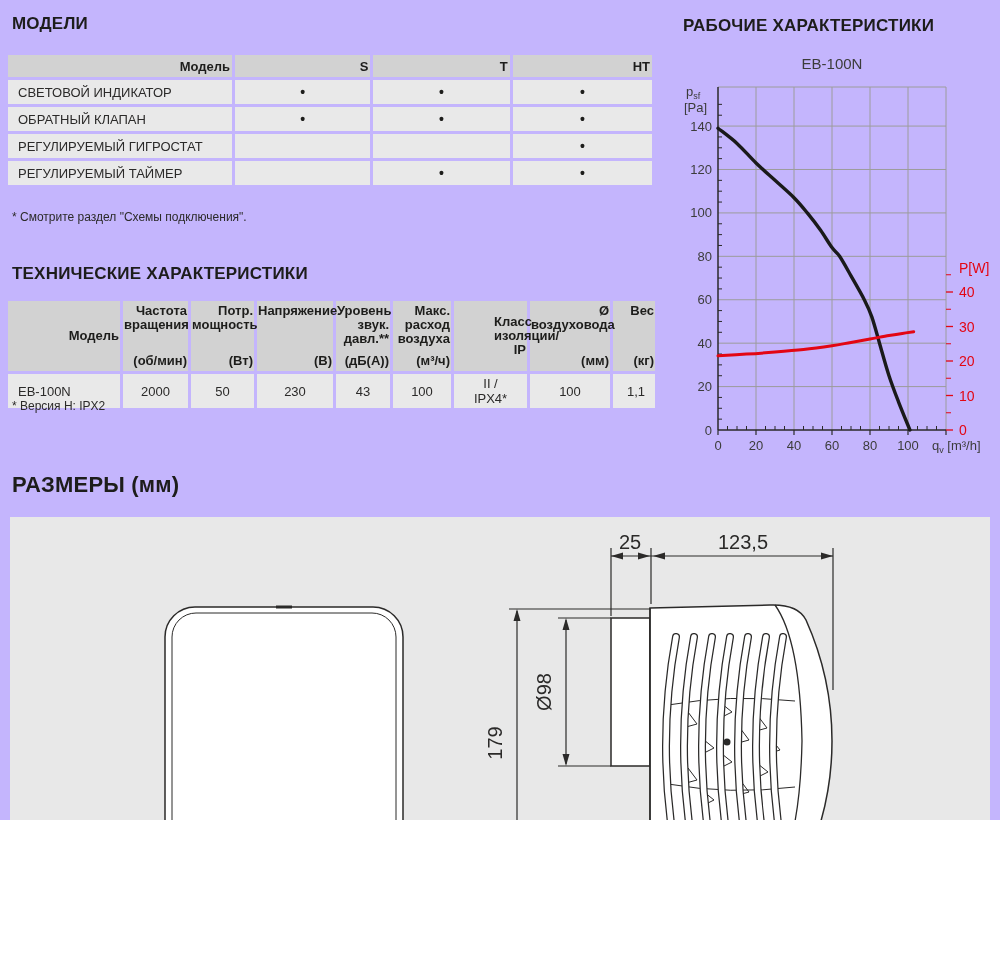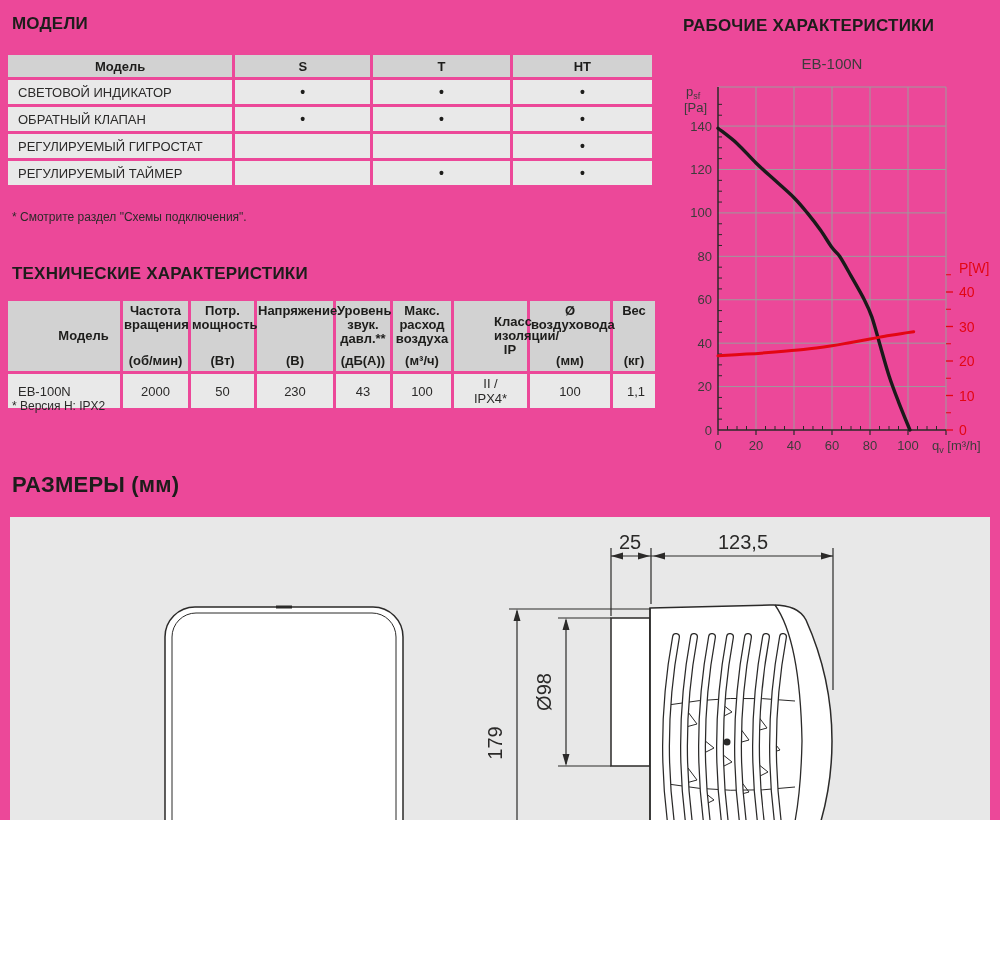--- a/index.html
+++ b/index.html
@@ -1,24 +1,24 @@
 <!DOCTYPE html>
 <html><head>
 <meta charset="utf-8">
 <style>
   html,body{margin:0;padding:0;background:#fff;}
-  .page{position:relative;width:1000px;height:820px;background:#ec4899;overflow:hidden;
+  .page{position:relative;width:1000px;height:820px;background:#c4b5fd;overflow:hidden;
         font-family:"Liberation Sans","DejaVu Sans",sans-serif;color:#2b2a29;}
   .abs{position:absolute;}
   h2.sec{margin:0;font-size:17px;font-weight:bold;color:#1d1d1b;letter-spacing:.2px;}
   h2.big{font-size:22px;}
   
   table.dt{border-collapse:separate;border-spacing:3px 3px;table-layout:fixed;}
   table.dt th{background:#d2d2d2;font-size:13px;font-weight:bold;color:#1d1d1b;
-              text-align:center;vertical-align:middle;padding:2px 2px;}
+              text-align:right;vertical-align:middle;padding:2px 2px;}
   table.dt td{background:#e9e9e9;font-size:13px;color:#2b2a29;text-align:center;
               vertical-align:middle;padding:2px 14px;}
   table.dt td.lbl{text-align:left;padding-left:10px;}
   #models-table th{height:18px;}
   #models-table td{height:20px;}
   #models-table td .dot{font-size:14px;font-weight:bold;color:#1d1d1b;}
   #tech-table th{height:64px;padding:3px 1px;}
   #tech-table th .hwrap{display:flex;flex-direction:column;justify-content:space-between;
                         height:100%;line-height:14px;}
   #tech-table th .hwrap.center{justify-content:center;margin-left:39px;}

